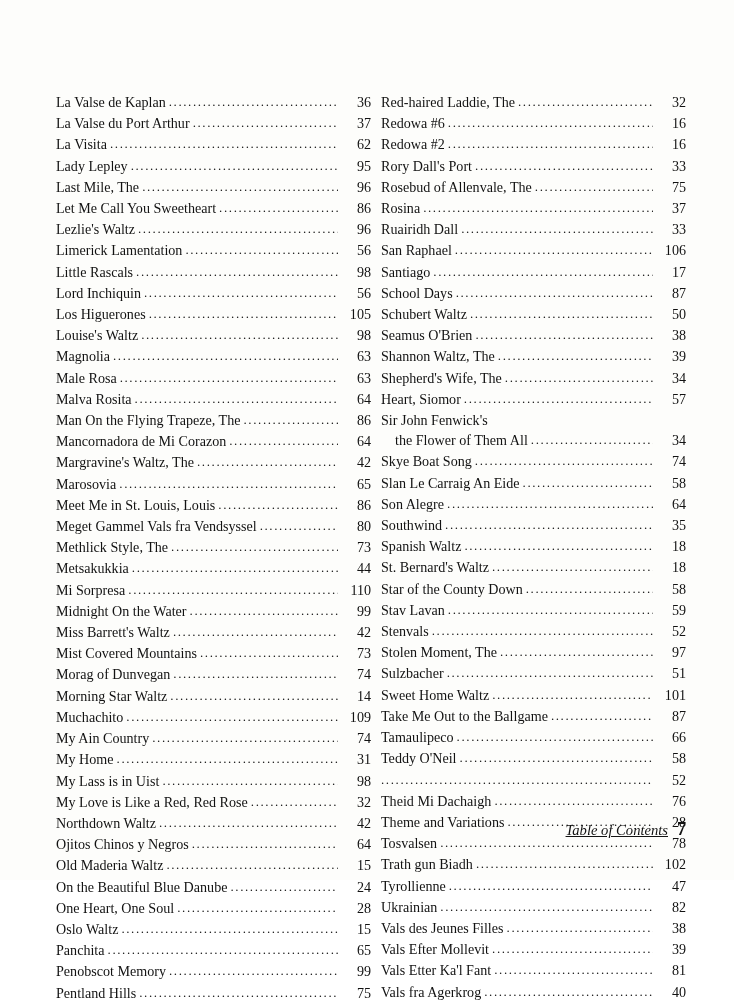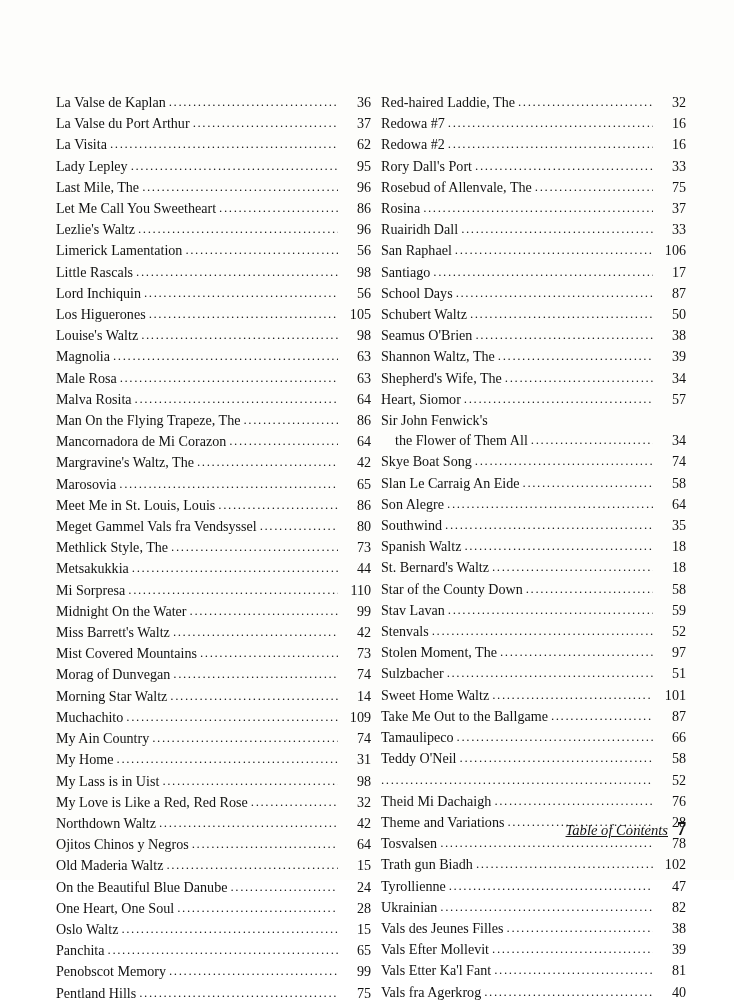--- a/index.html
+++ b/index.html
@@ -314,21 +314,21 @@
           <span class="page-num">75</span>
         </div>
       </div>
     <div class="col right" id="col-right">
         <div class="entry">
           <span class="title">Red-haired Laddie, The</span>
           <span class="leader">....................................................................................................</span>
           <span class="page-num">32</span>
         </div>
         <div class="entry">
-          <span class="title">Redowa #7</span>
+          <span class="title">Redowa #6</span>
           <span class="leader">....................................................................................................</span>
           <span class="page-num">16</span>
         </div>
         <div class="entry">
           <span class="title">Redowa #2</span>
           <span class="leader">....................................................................................................</span>
           <span class="page-num">16</span>
         </div>
         <div class="entry">
           <span class="title">Rory Dall's Port</span>

